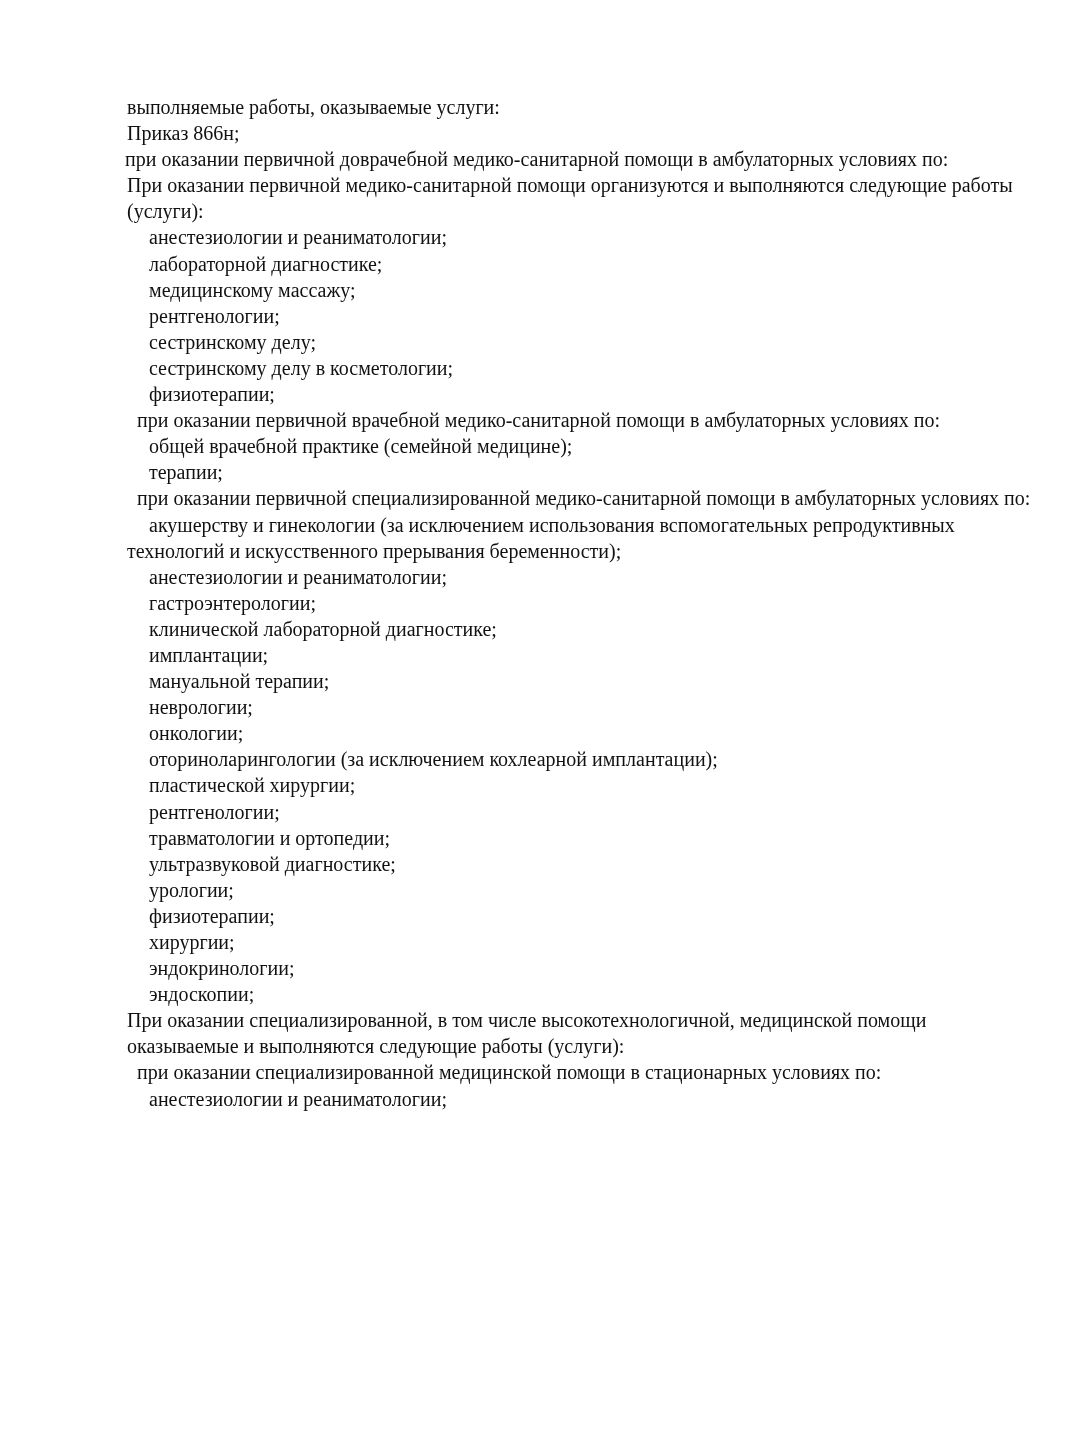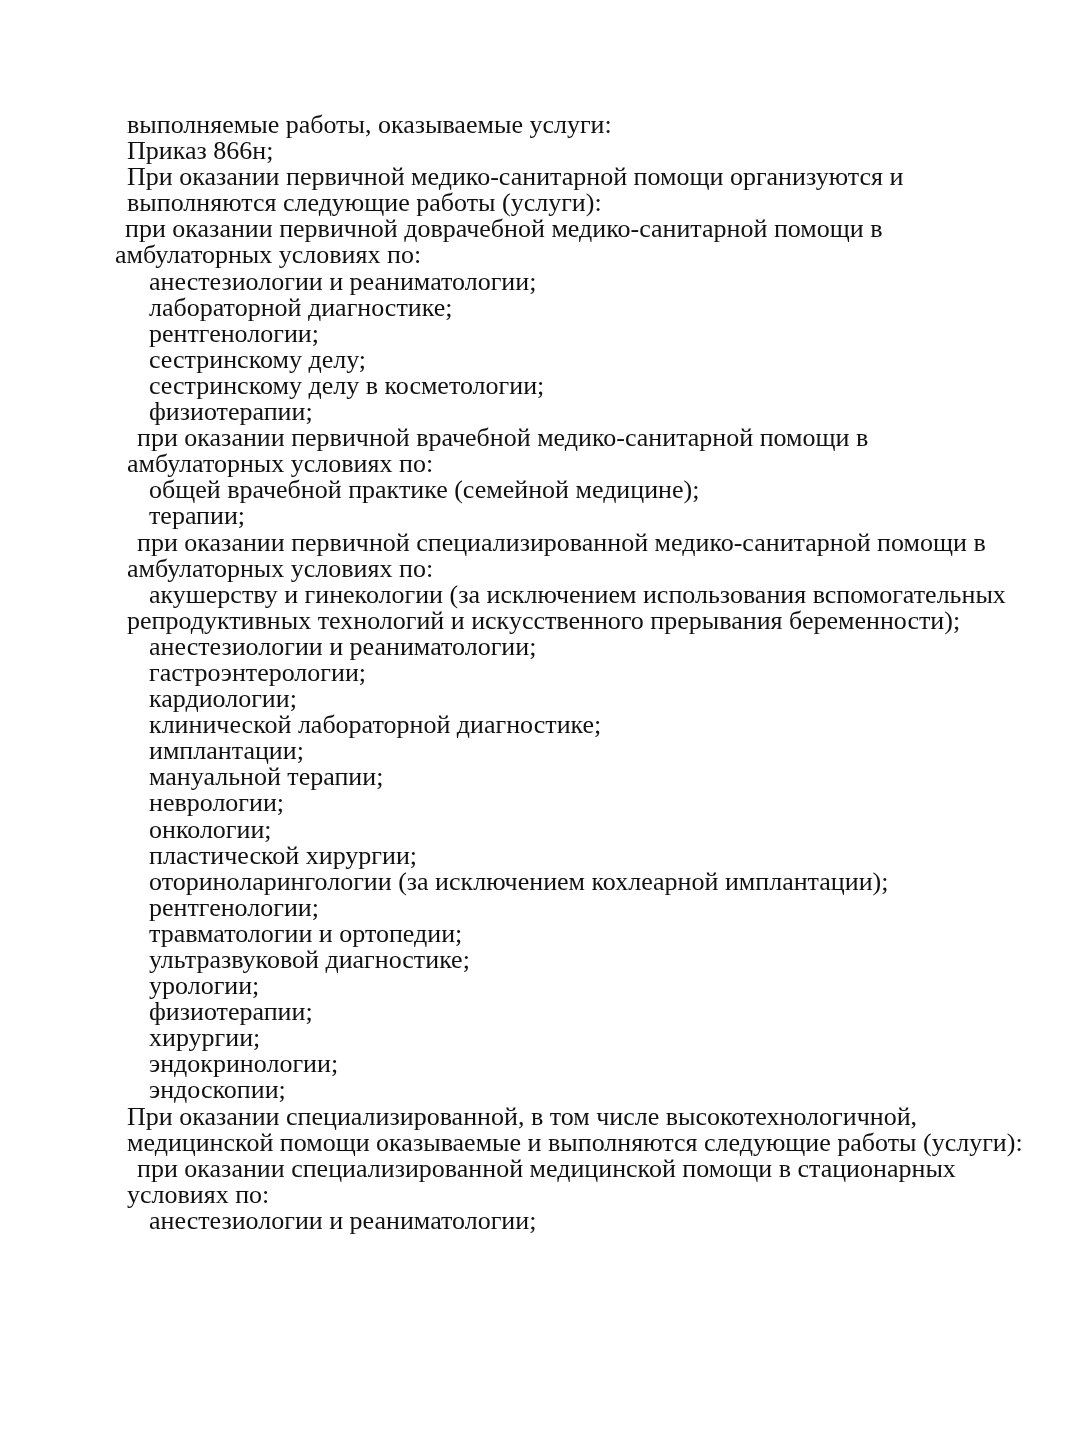--- a/index.html
+++ b/index.html
@@ -1,55 +1,55 @@
 <!DOCTYPE html>
 <html><head>
 <meta charset="utf-8">
 <style>
   html, body { margin:0; padding:0; background:#ffffff; }
   body { width:1080px; height:1437px; position:relative; overflow:hidden; }
   .page {
-    position:absolute; left:127px; top:112px; width:905px;
-    font-family:"Liberation Serif", serif; font-size:26px; line-height:26.1px; color:#111;
+    position:absolute; left:127px; top:94px; width:905px;
+    font-family:"Liberation Serif", serif; font-size:20px; line-height:26.1px; color:#111;
   }
   .line { white-space:normal; }
   .l0 { padding-left:0; }
   .l1 { text-indent:10px; margin-left:0; }
   .l2 { text-indent:22px; }
   .wrap1 { margin-left:-12px; }
 </style>
 </head>
 <body>
 
 <div class="page" id="page">
     <div class="line l0">выполняемые работы, оказываемые услуги:</div>
     <div class="line l0">Приказ 866н;</div>
+    <div class="line l1 wrap1">при оказании первичной доврачебной медико-санитарной помощи в амбулаторных условиях по:</div>
     <div class="line l0">При оказании первичной медико-санитарной помощи организуются и выполняются следующие работы (услуги):</div>
-    <div class="line l1 wrap1">при оказании первичной доврачебной медико-санитарной помощи в амбулаторных условиях по:</div>
     <div class="line l2">анестезиологии и реаниматологии;</div>
     <div class="line l2">лабораторной диагностике;</div>
+    <div class="line l2">медицинскому массажу;</div>
     <div class="line l2">рентгенологии;</div>
     <div class="line l2">сестринскому делу;</div>
     <div class="line l2">сестринскому делу в косметологии;</div>
     <div class="line l2">физиотерапии;</div>
     <div class="line l1">при оказании первичной врачебной медико-санитарной помощи в амбулаторных условиях по:</div>
     <div class="line l2">общей врачебной практике (семейной медицине);</div>
     <div class="line l2">терапии;</div>
     <div class="line l1">при оказании первичной специализированной медико-санитарной помощи в амбулаторных условиях по:</div>
     <div class="line l2">акушерству и гинекологии (за исключением использования вспомогательных репродуктивных технологий и искусственного прерывания беременности);</div>
     <div class="line l2">анестезиологии и реаниматологии;</div>
     <div class="line l2">гастроэнтерологии;</div>
-    <div class="line l2">кардиологии;</div>
     <div class="line l2">клинической лабораторной диагностике;</div>
     <div class="line l2">имплантации;</div>
     <div class="line l2">мануальной терапии;</div>
     <div class="line l2">неврологии;</div>
     <div class="line l2">онкологии;</div>
+    <div class="line l2">оториноларингологии (за исключением кохлеарной имплантации);</div>
     <div class="line l2">пластической хирургии;</div>
-    <div class="line l2">оториноларингологии (за исключением кохлеарной имплантации);</div>
     <div class="line l2">рентгенологии;</div>
     <div class="line l2">травматологии и ортопедии;</div>
     <div class="line l2">ультразвуковой диагностике;</div>
     <div class="line l2">урологии;</div>
     <div class="line l2">физиотерапии;</div>
     <div class="line l2">хирургии;</div>
     <div class="line l2">эндокринологии;</div>
     <div class="line l2">эндоскопии;</div>
     <div class="line l0">При оказании специализированной, в том числе высокотехнологичной, медицинской помощи оказываемые и выполняются следующие работы (услуги):</div>
     <div class="line l1">при оказании специализированной медицинской помощи в стационарных условиях по:</div>

